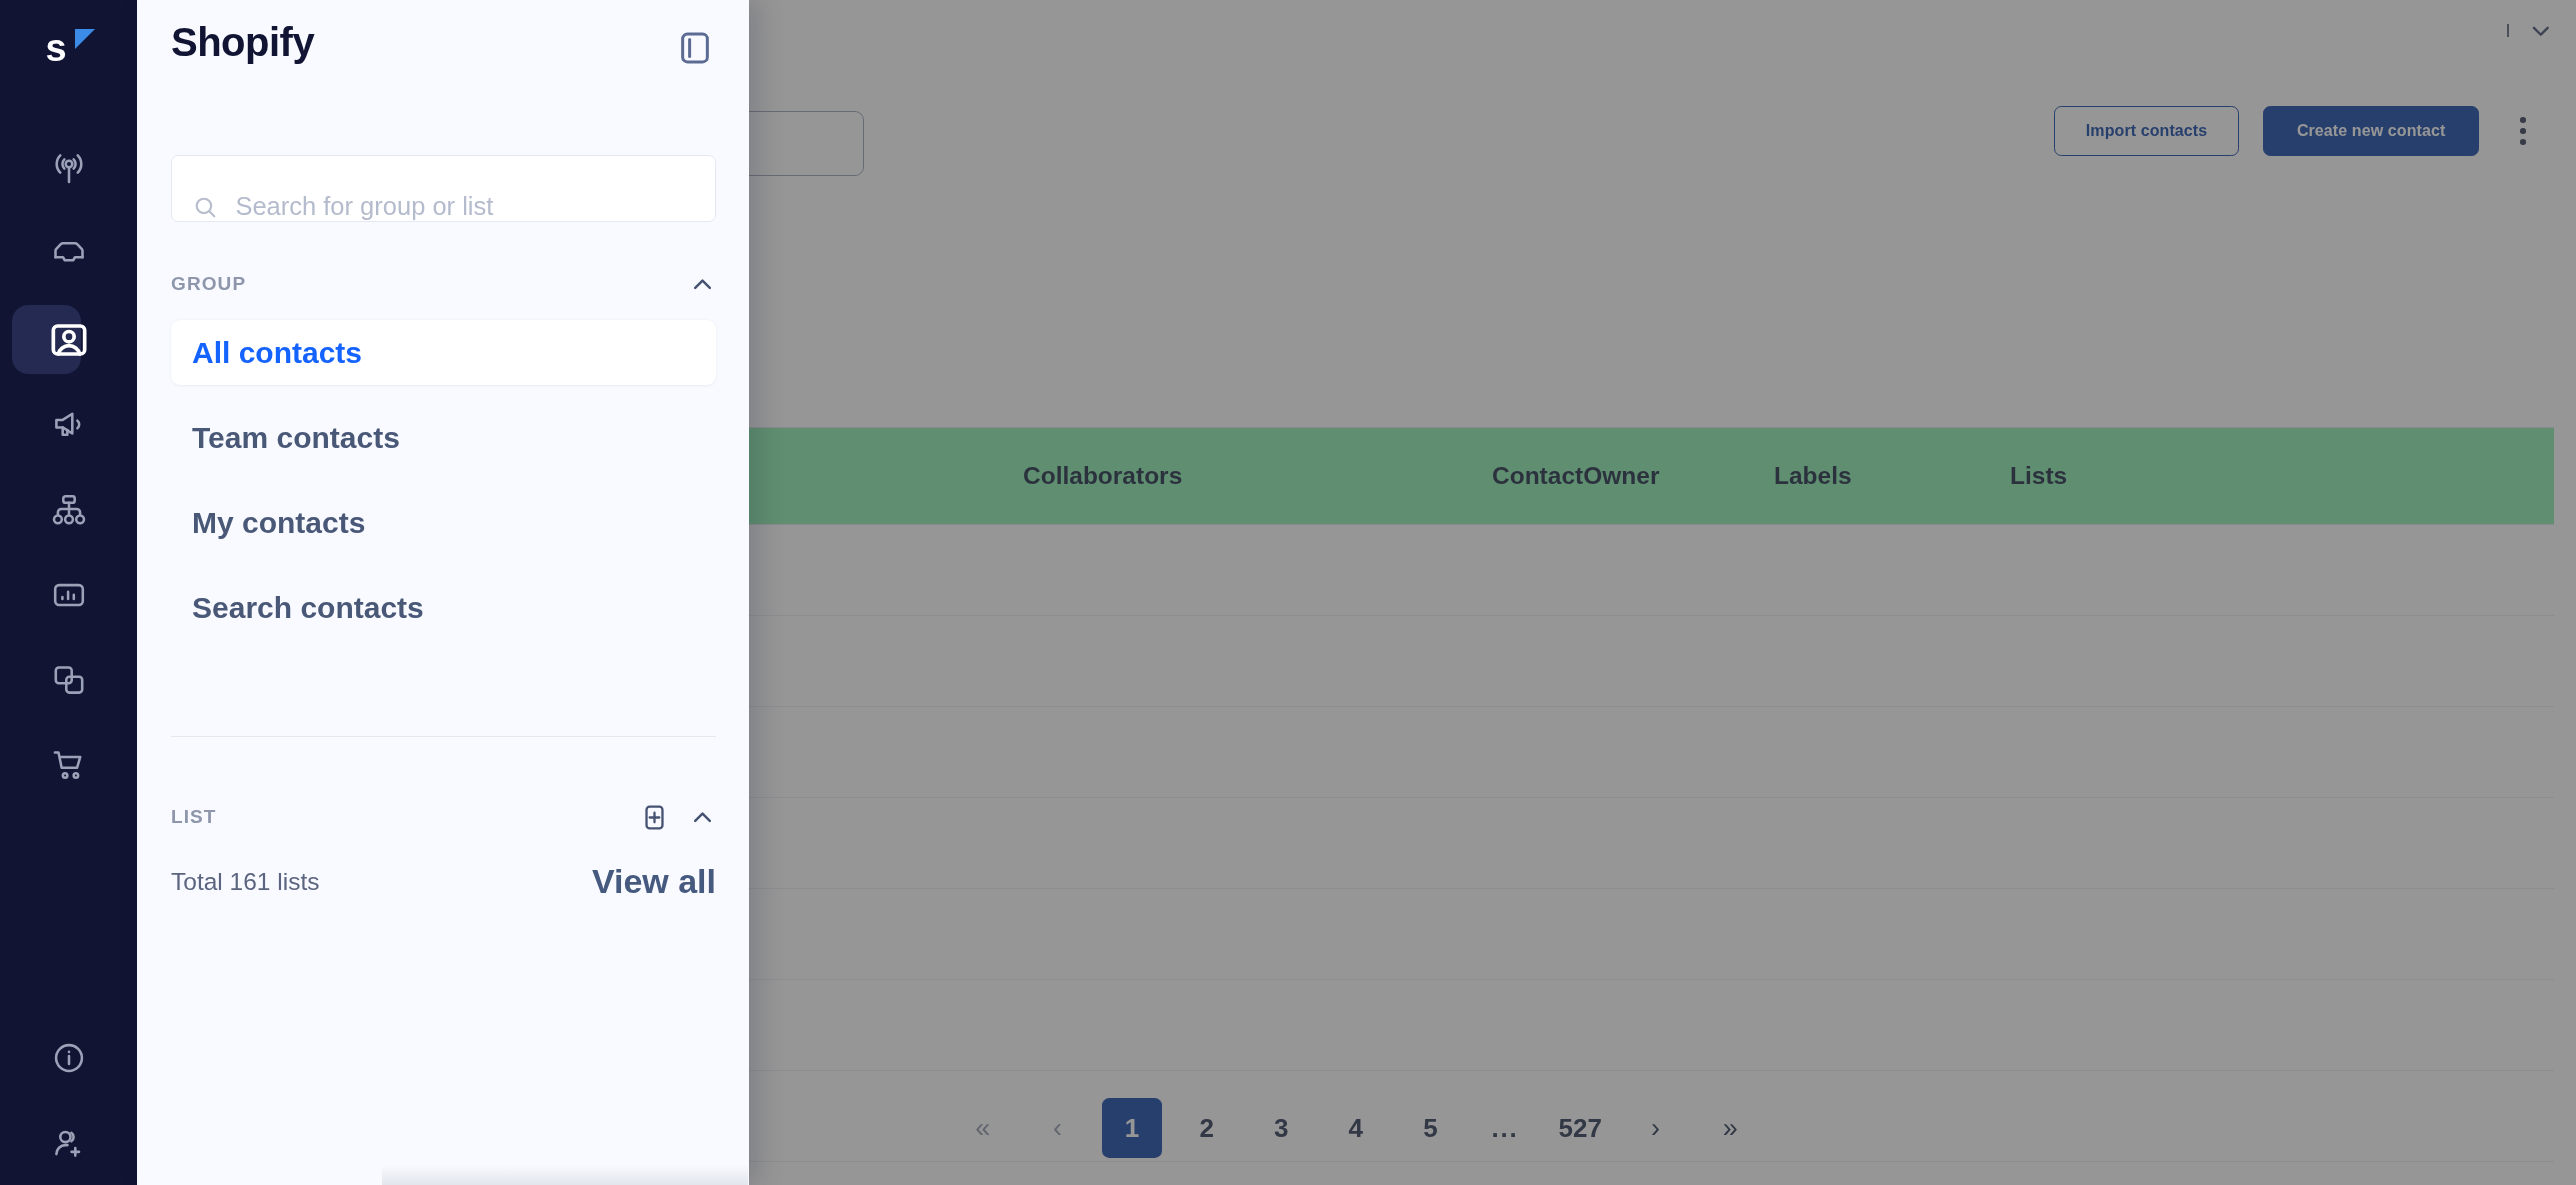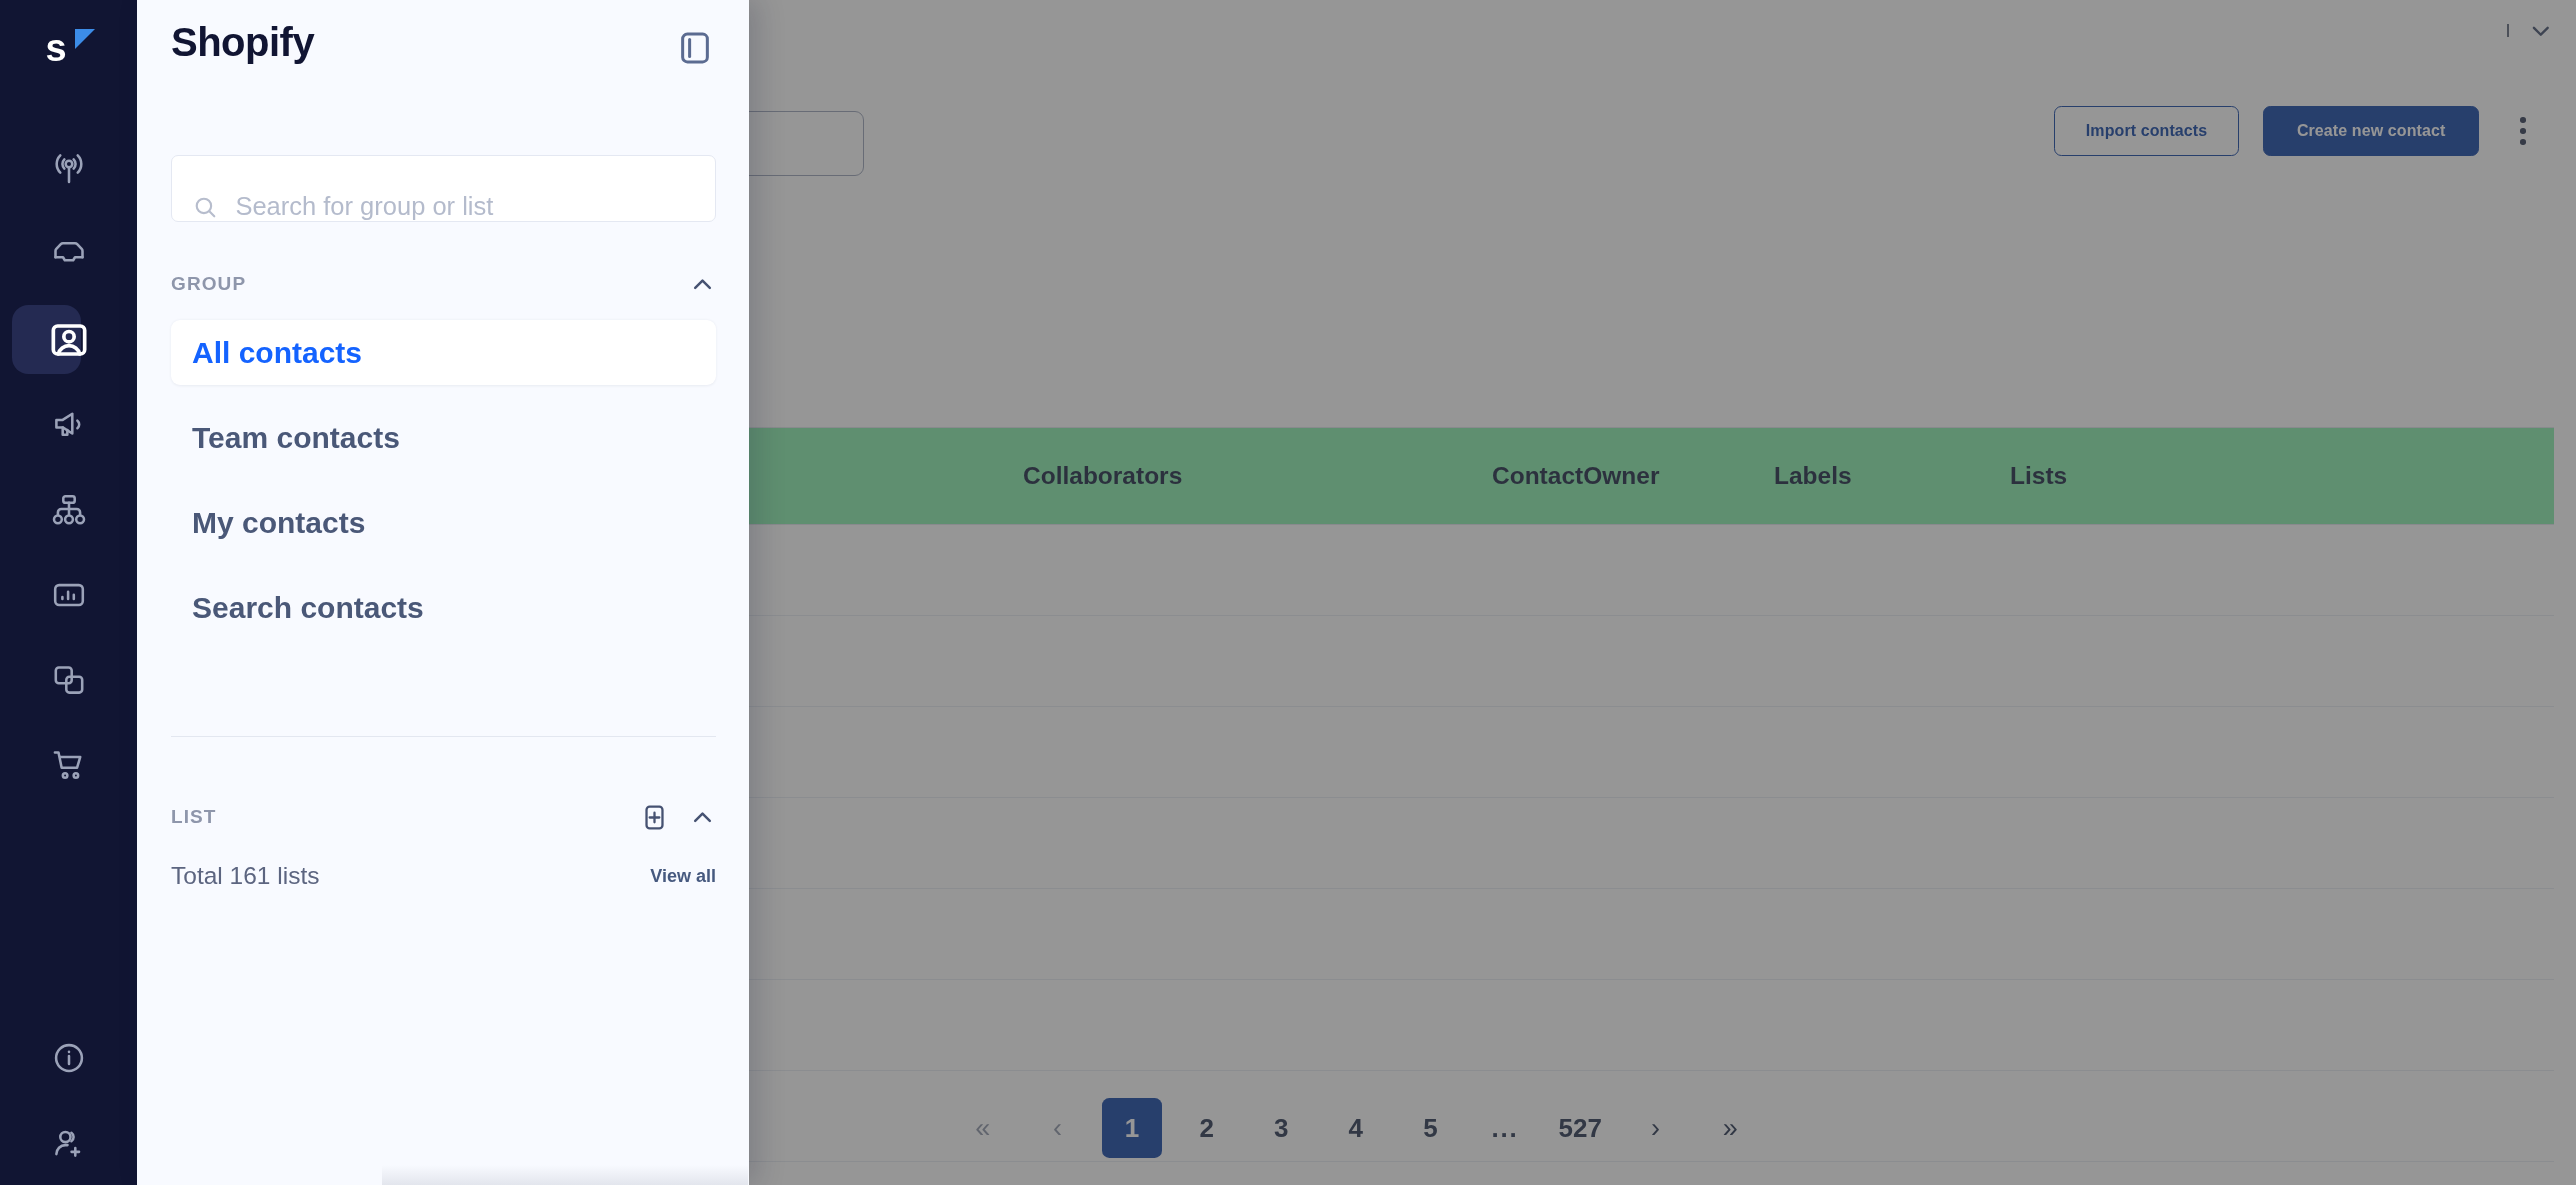--- a/index.html
+++ b/index.html
@@ -363,21 +363,21 @@
     position: absolute;
     left: 34px; top: 862px;
     width: 545px;
     display: flex; align-items: center; justify-content: space-between;
   }
   .list-total-label {
     font-size: 24.5px;
     color: #5c6580;
   }
   .view-all {
-    font-size: 18px;
+    font-size: 34px;
     font-weight: 700;
     color: #46597f;
     cursor: pointer;
   }
 
   .dw-foot-shadow {
     position: absolute;
     left: 245px; bottom: 0;
     width: 366px; height: 20px;
     background: linear-gradient(to top, rgba(40,50,80,0.10), rgba(40,50,80,0));

